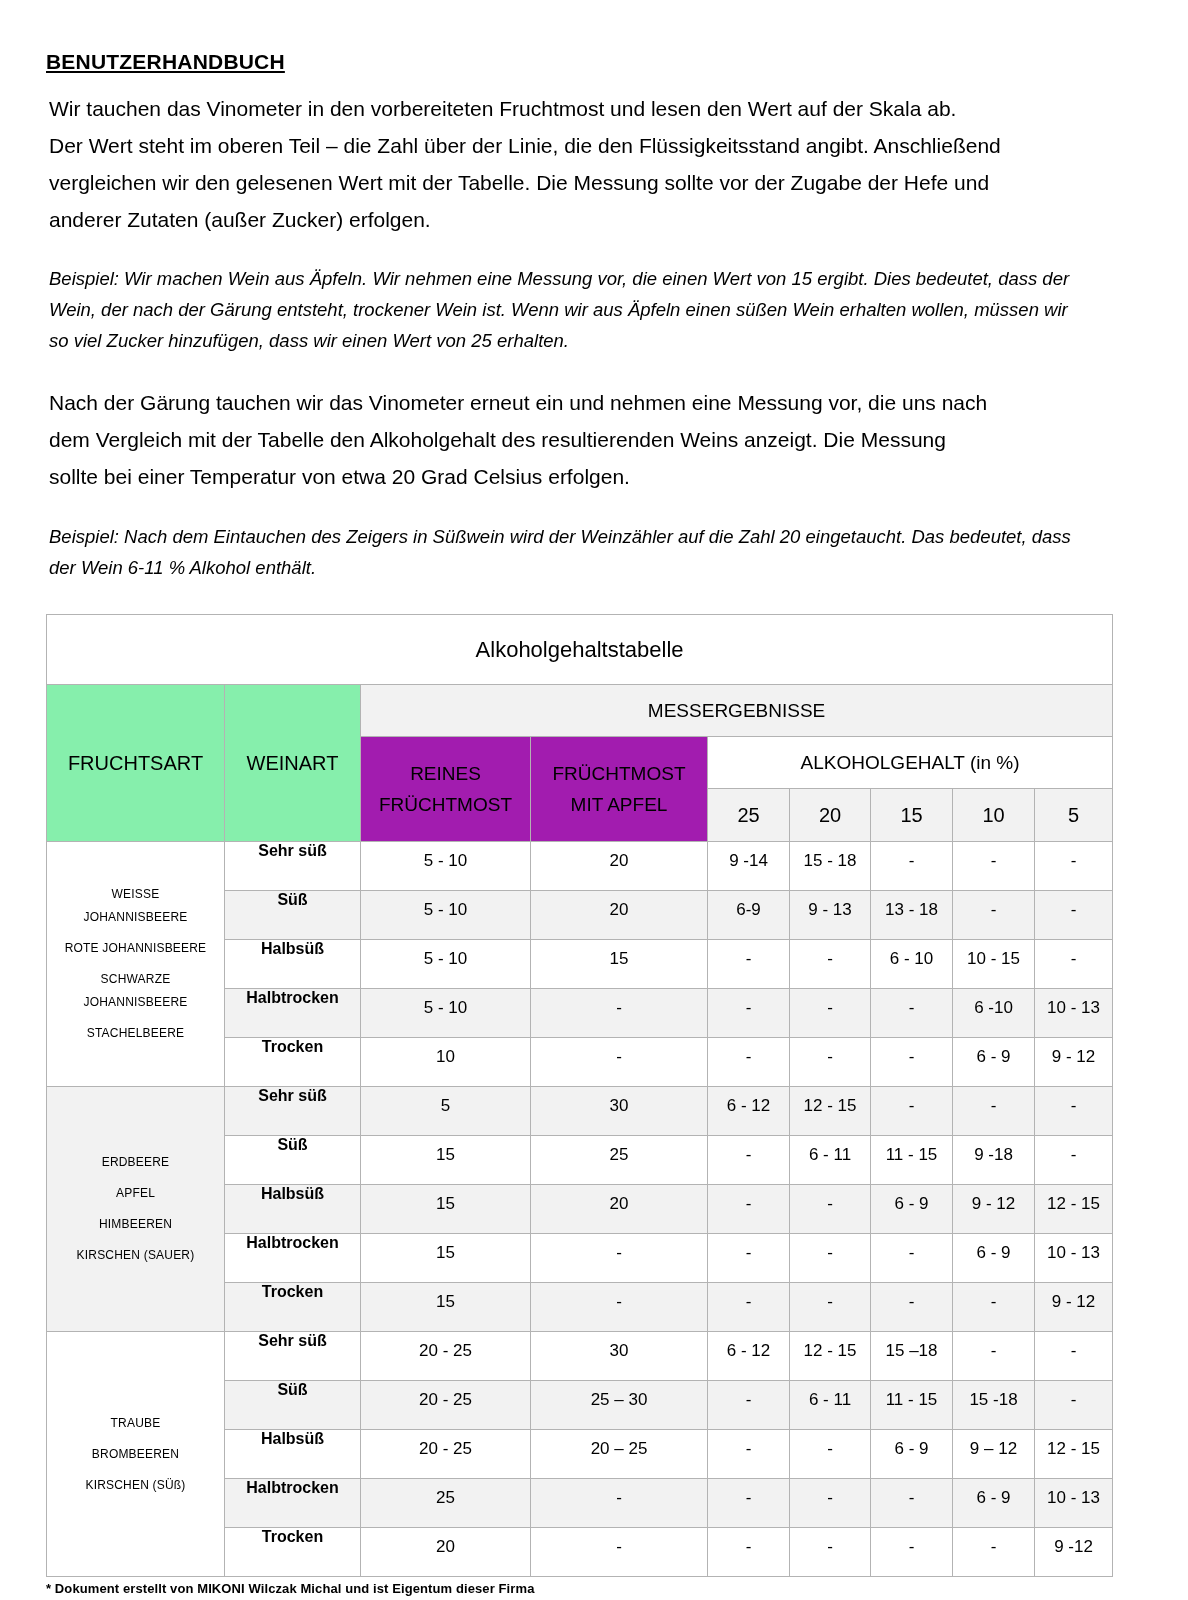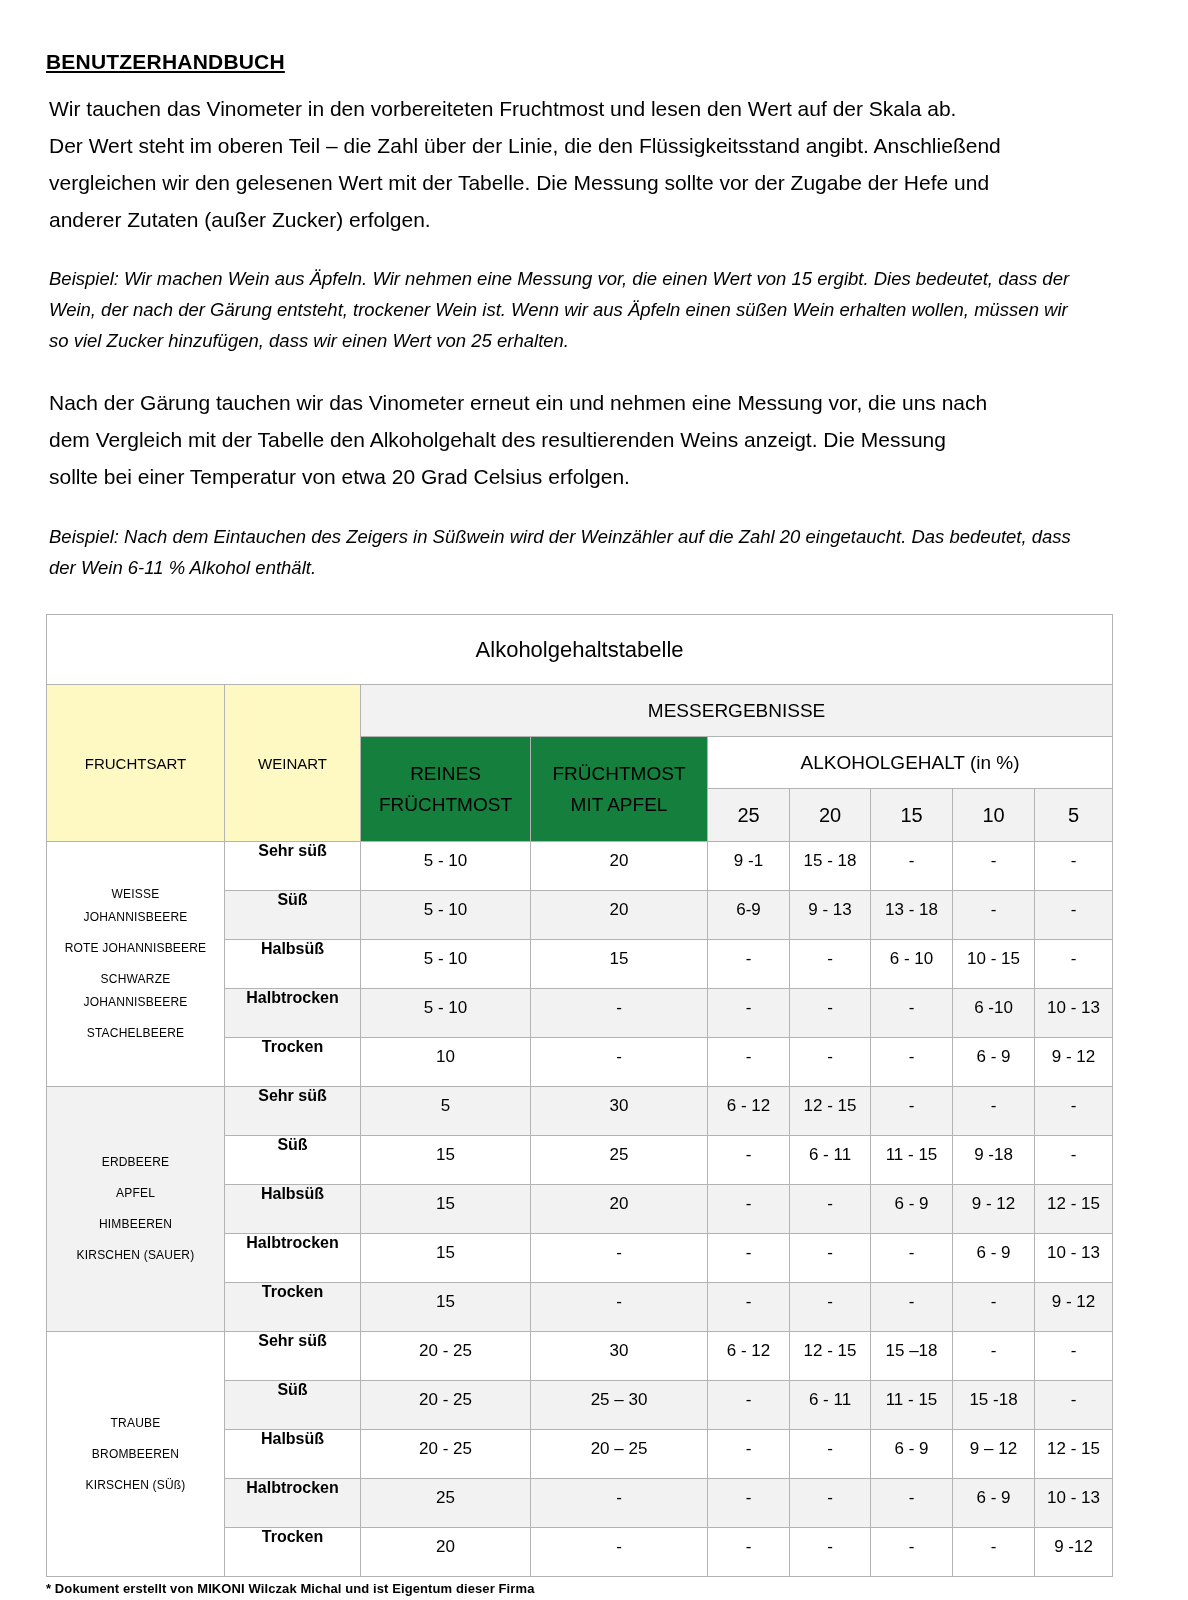--- a/index.html
+++ b/index.html
@@ -53,32 +53,32 @@
   }
   .shade { background: #f2f2f2; }
 
   .tbl-title {
     height: 70px;
     font-size: 22px;
     vertical-align: middle;
     background: #ffffff;
   }
   .hdr-main {
-    background: #fef9c3;
-    font-size: 15px;
+    background: #86efac;
+    font-size: 20px;
     vertical-align: middle;
   }
   .hdr-mess {
     background: #f2f2f2;
     height: 52px;
     font-size: 19px;
     vertical-align: middle;
   }
   .hdr-sub {
-    background: #15803d;
+    background: #a21caf;
     font-size: 19px;
     vertical-align: middle;
     line-height: 31px;
     padding: 0 18px;
   }
   .hdr-alk {
     background: #ffffff;
     height: 52px;
     font-size: 19px;
     vertical-align: middle;
@@ -181,21 +181,21 @@
           <tr>
             <td rowspan="5" class="fruit-cell">
               <div class="fruit-item">WEISSE JOHANNISBEERE</div>
               <div class="fruit-item">ROTE JOHANNISBEERE</div>
               <div class="fruit-item">SCHWARZE JOHANNISBEERE</div>
               <div class="fruit-item">STACHELBEERE</div>
             </td>
             <td class="weinart-cell">Sehr süß</td>
             <td class="num-cell">5 - 10</td>
             <td class="num-cell">20</td>
-            <td class="num-cell">9 -1</td>
+            <td class="num-cell">9 -14</td>
             <td class="num-cell">15 - 18</td>
             <td class="num-cell">-</td>
             <td class="num-cell">-</td>
             <td class="num-cell">-</td>
           </tr>
           <tr>
             <td class="weinart-cell shade">Süß</td>
             <td class="num-cell shade">5 - 10</td>
             <td class="num-cell shade">20</td>
             <td class="num-cell shade">6-9</td>

